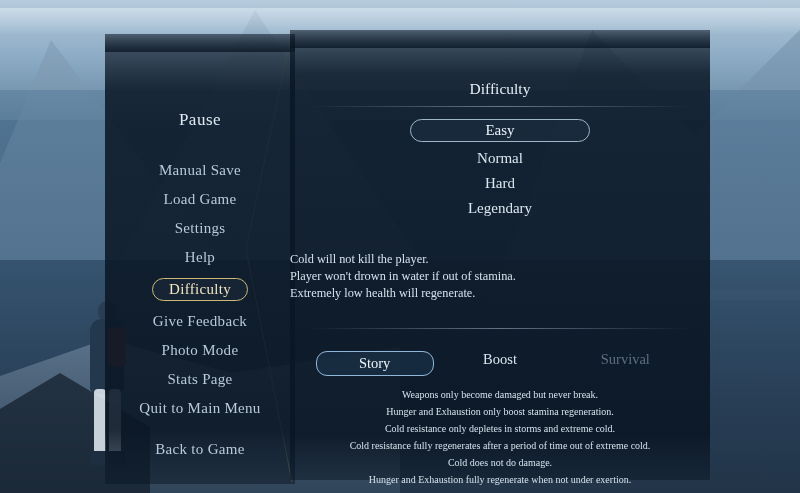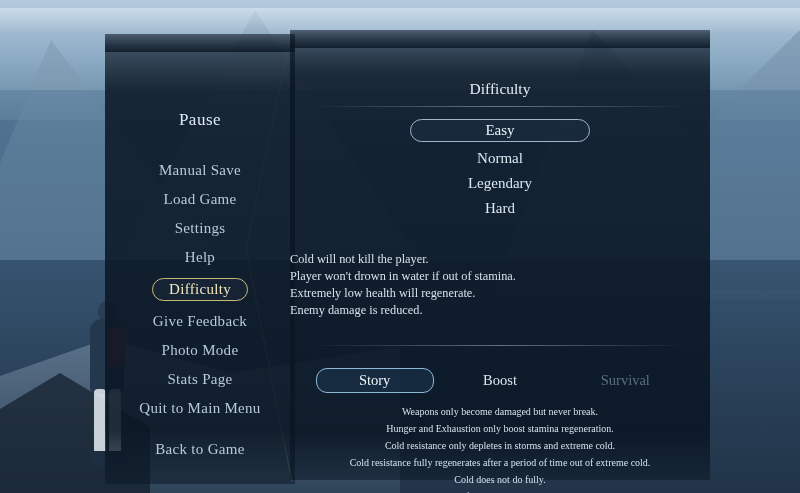--- a/index.html
+++ b/index.html
@@ -137,21 +137,21 @@
   .opt .chip {
     display:inline-block; min-width: 180px; padding: 2px 10px;
     border: 1px solid #9fb6c9; border-radius: 12px;
     background: rgba(28,48,68,.5);
     color:#eaf2f8;
   }
   .desc-block { margin-top: 30px; }
   .desc-line { color:#d5e2ec; font-size: 12.3px; line-height: 17px; }
 
   .toggle-row {
-    display:flex; margin-top: 22px; padding: 0 22px; align-items:center;
+    display:flex; margin-top: 22px; padding: 0 22px; 
   }
   .toggle {
     flex: 1; text-align:center; color:#dbe6ef; font-size:14.5px;
   }
   .toggle.active .chip2 {
     display:inline-block; min-width: 118px; padding: 3px 12px;
     border:1px solid #8fb8d8; border-radius: 11px;
     background: rgba(30,55,80,.55); color:#eef5fa;
   }
   .toggle.dim { color:#5d6f80; }
@@ -231,32 +231,31 @@
     <div class="rule"></div>
 
     <div class="difficulty-options">
       <div class="opt">
         <span class="chip">Easy</span>
       </div>
       <div class="opt">
         <span>Normal</span>
       </div>
       <div class="opt">
+        <span>Hard</span>
+      </div>
+      <div class="opt">
         <span>Legendary</span>
-      </div>
-      <div class="opt">
-        <span>Hard</span>
       </div>
     </div>
 
     <div class="desc-block">
       <div class="desc-line">Cold will not kill the player.</div>
       <div class="desc-line">Player won't drown in water if out of stamina.</div>
       <div class="desc-line">Extremely low health will regenerate.</div>
-      <div class="desc-line">Enemy damage is reduced.</div>
     </div>
 
     <div class="rule" style="margin-top:26px"></div>
 
     <div class="toggle-row">
       <div class="toggle active">
         <span class="chip2">Story</span>
       </div>
       <div class="toggle">
         <span>Boost</span>
@@ -264,19 +263,19 @@
       <div class="toggle dim">
         <span>Survival</span>
       </div>
     </div>
 
     <div class="perks">
       <div class="perk">Weapons only become damaged but never break.</div>
       <div class="perk">Hunger and Exhaustion only boost stamina regeneration.</div>
       <div class="perk">Cold resistance only depletes in storms and extreme cold.</div>
       <div class="perk">Cold resistance fully regenerates after a period of time out of extreme cold.</div>
-      <div class="perk">Cold does not do fully.</div>
+      <div class="perk">Cold does not do damage.</div>
       <div class="perk">Hunger and Exhaustion fully regenerate when not under exertion.</div>
     </div>
 
   </div>
 
 </div>
 
 </body></html>

